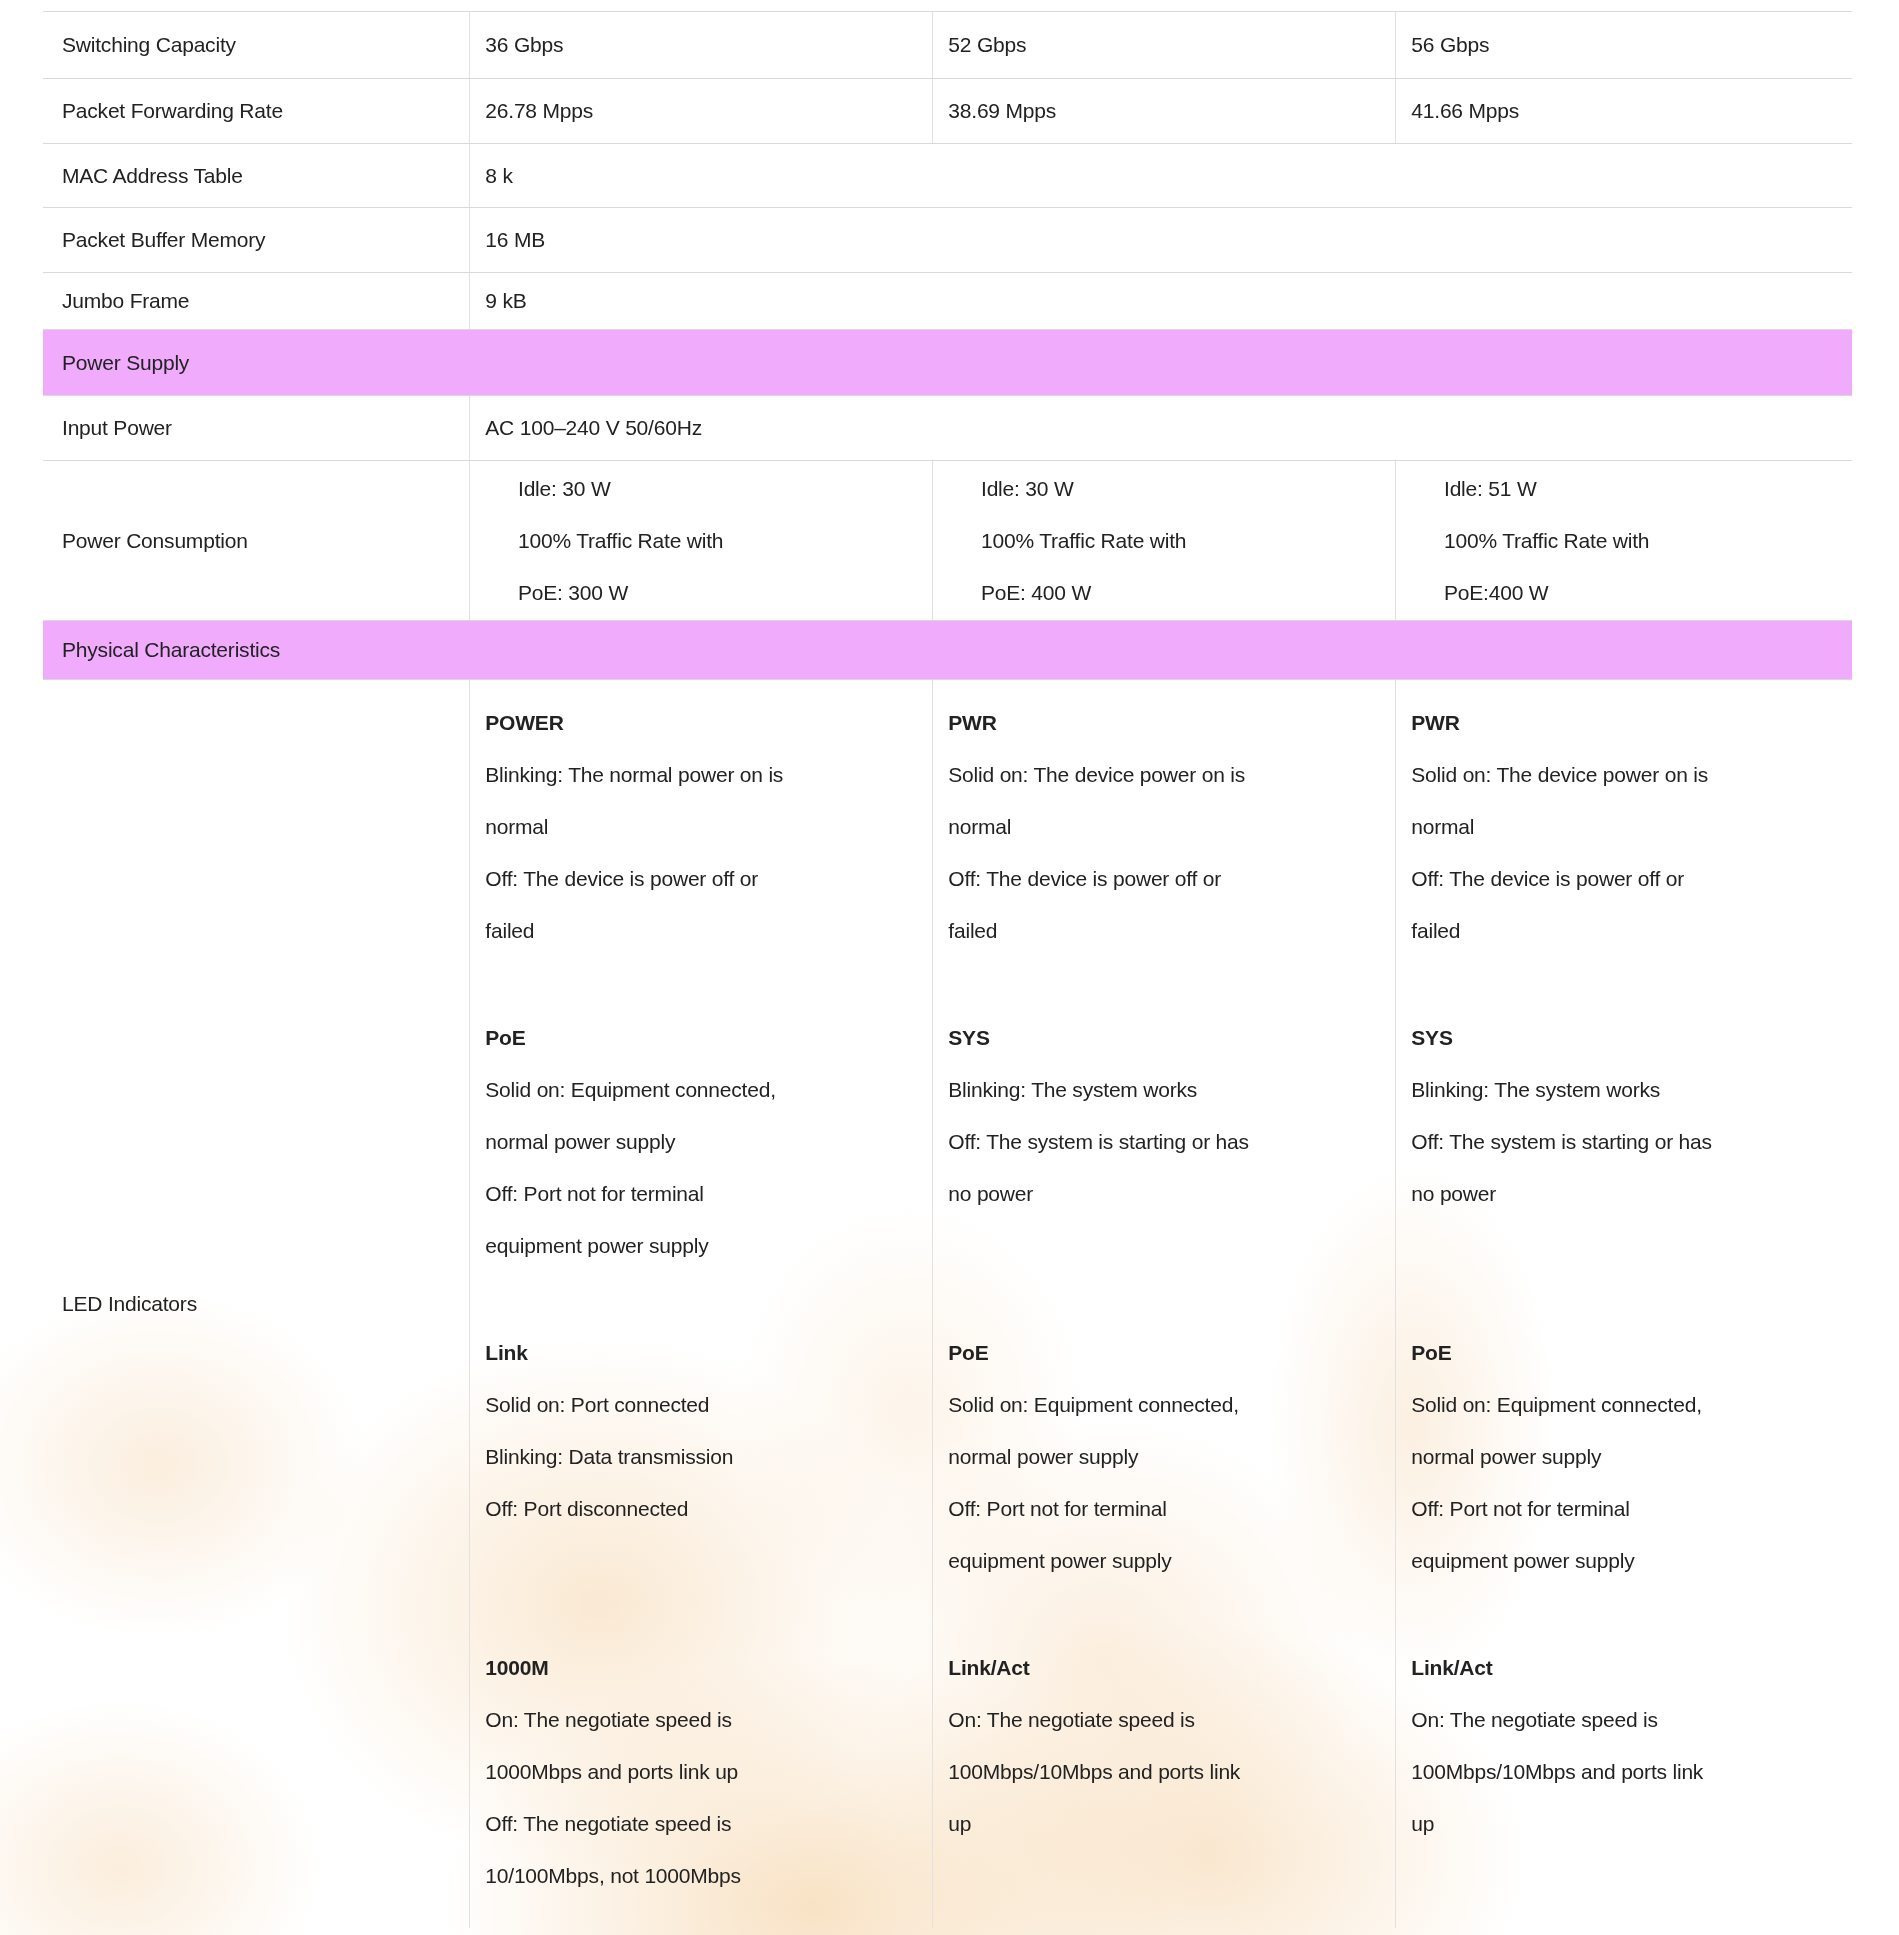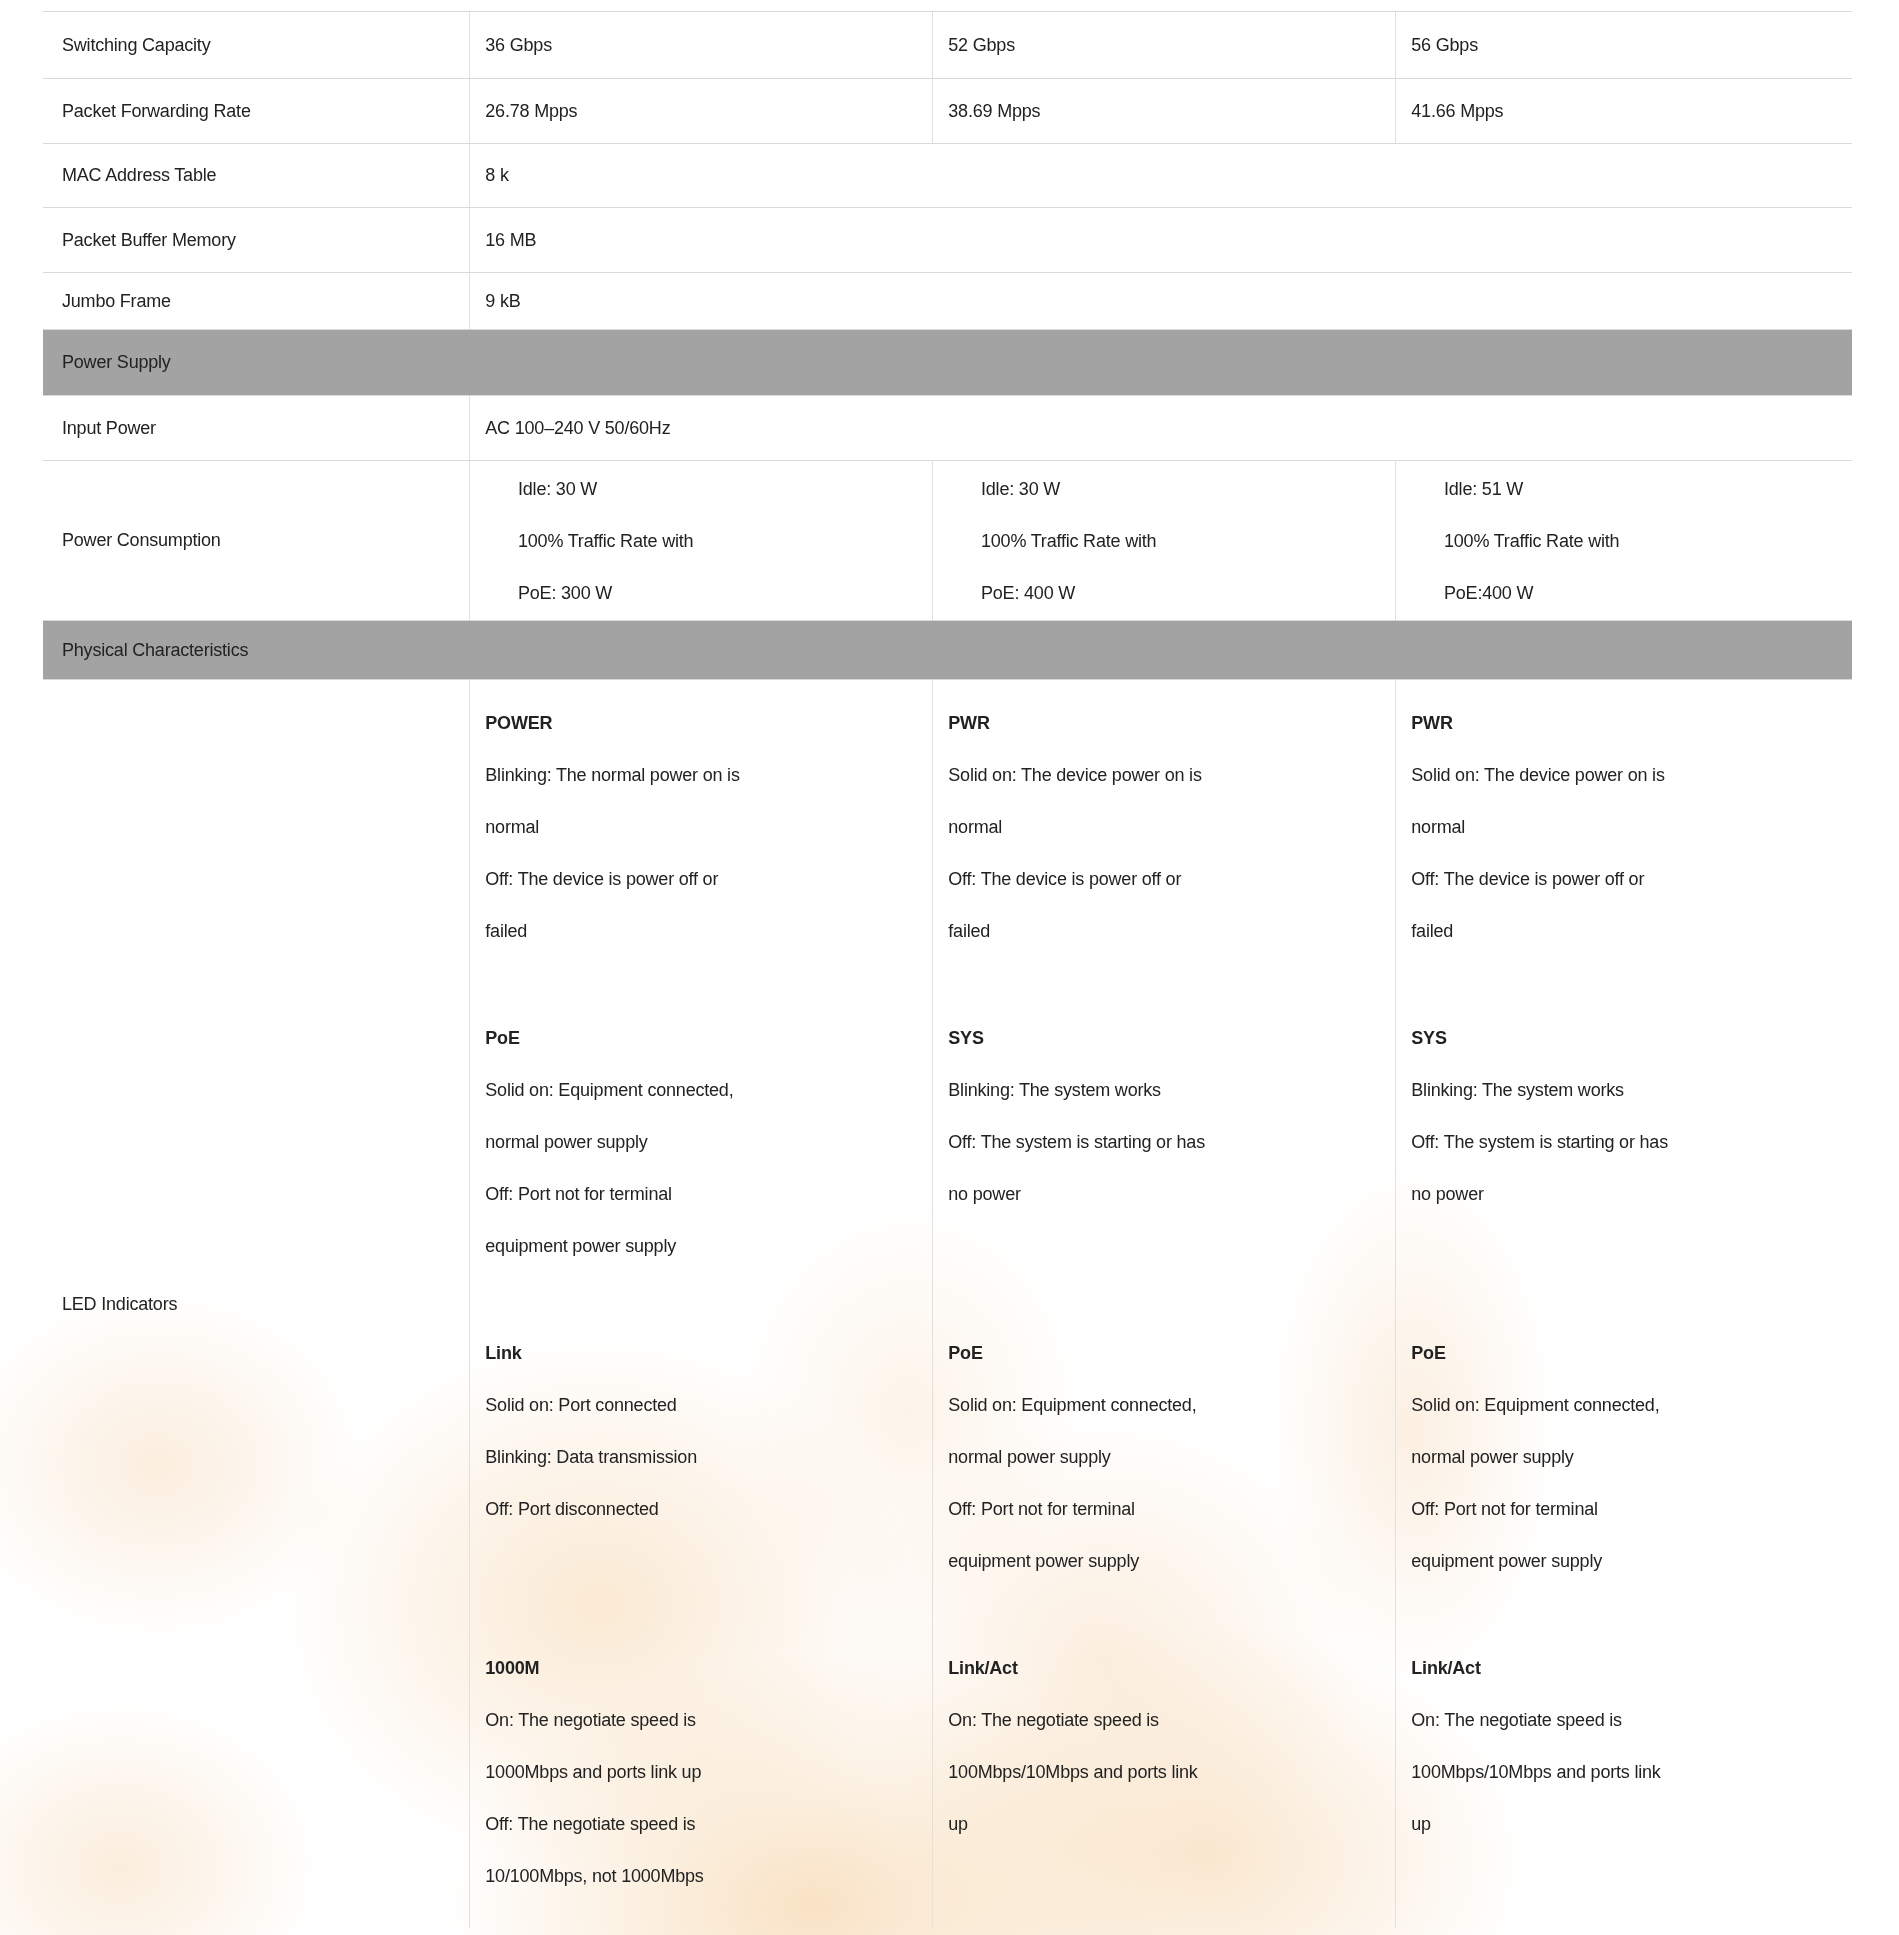--- a/index.html
+++ b/index.html
@@ -28,27 +28,27 @@
   }
   .row {
     display: grid;
     grid-template-columns: 402px 463px 463px 480px;
     border-top: 1.4px solid #d9d9d9;
     box-sizing: border-box;
   }
   .row:first-child { border-top: none; }
   .row.section {
     display: block;
-    background: #a3a3a3;
+    background: #f0abfc;
   }
   .cell {
     display: flex;
     align-items: center;
     box-sizing: border-box;
-    font-size: 18px;
+    font-size: 21px;
     letter-spacing: -0.2px;
     color: #222222;
     overflow: hidden;
   }
   .cell.label { padding-left: 19px; padding-right: 11.5px; }
   .cell.value { padding-left: 15.3px; padding-right: 11.5px; border-left: 1.4px solid #e1e1e1; margin-left: 24px; }
   .cell.value.span3 { grid-column: 2 / 5; }
   .section .cell { height: 100%; border-left: none; }
   .row.multi .cell.value {
     flex-direction: column;

